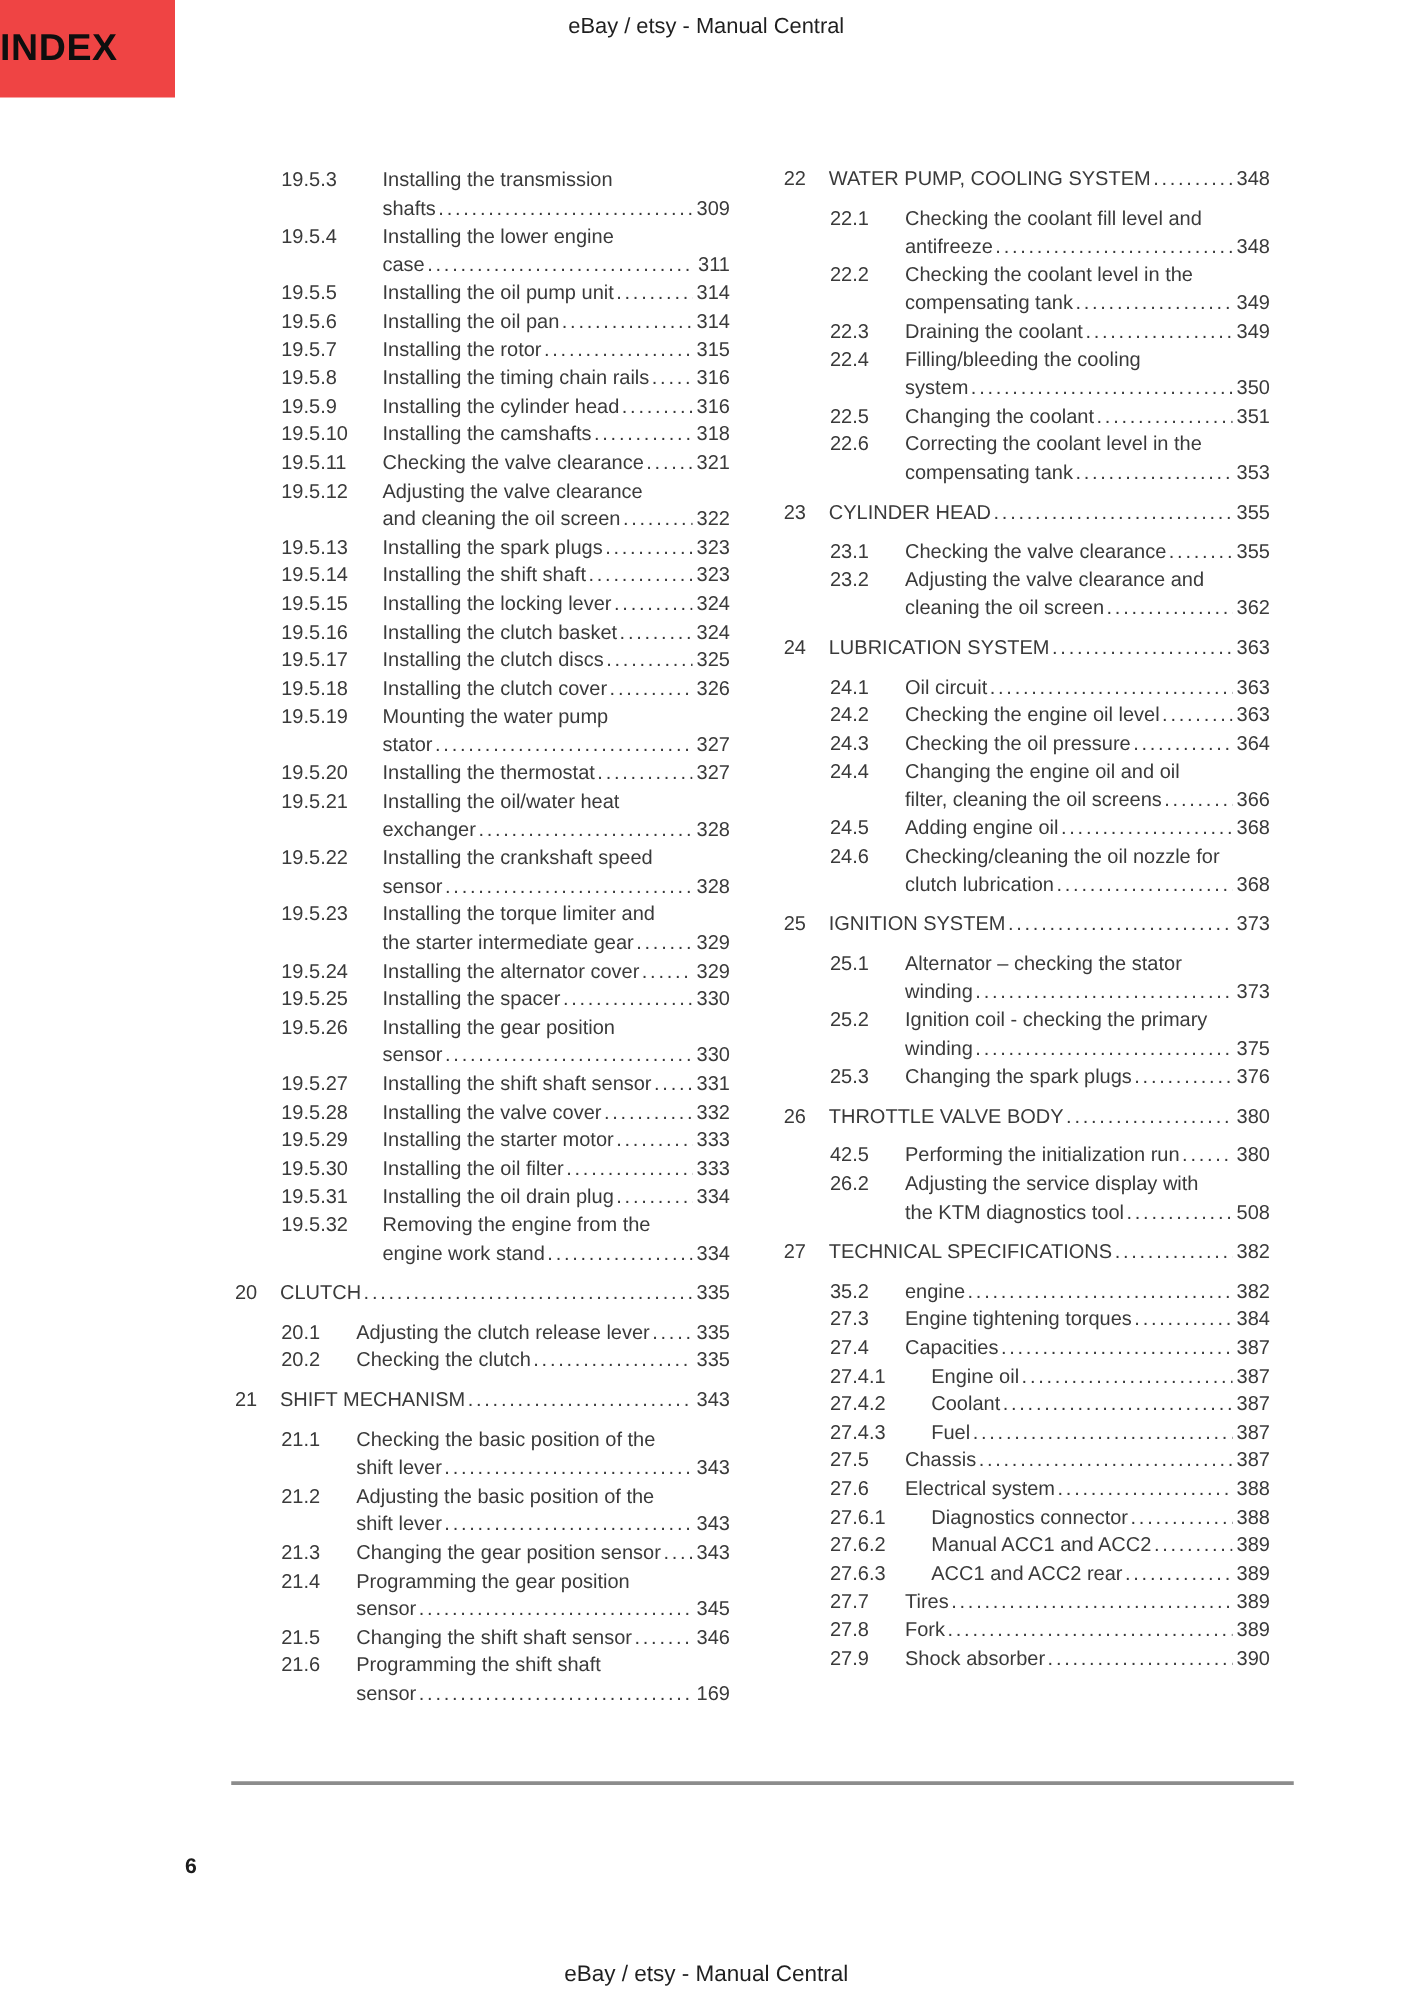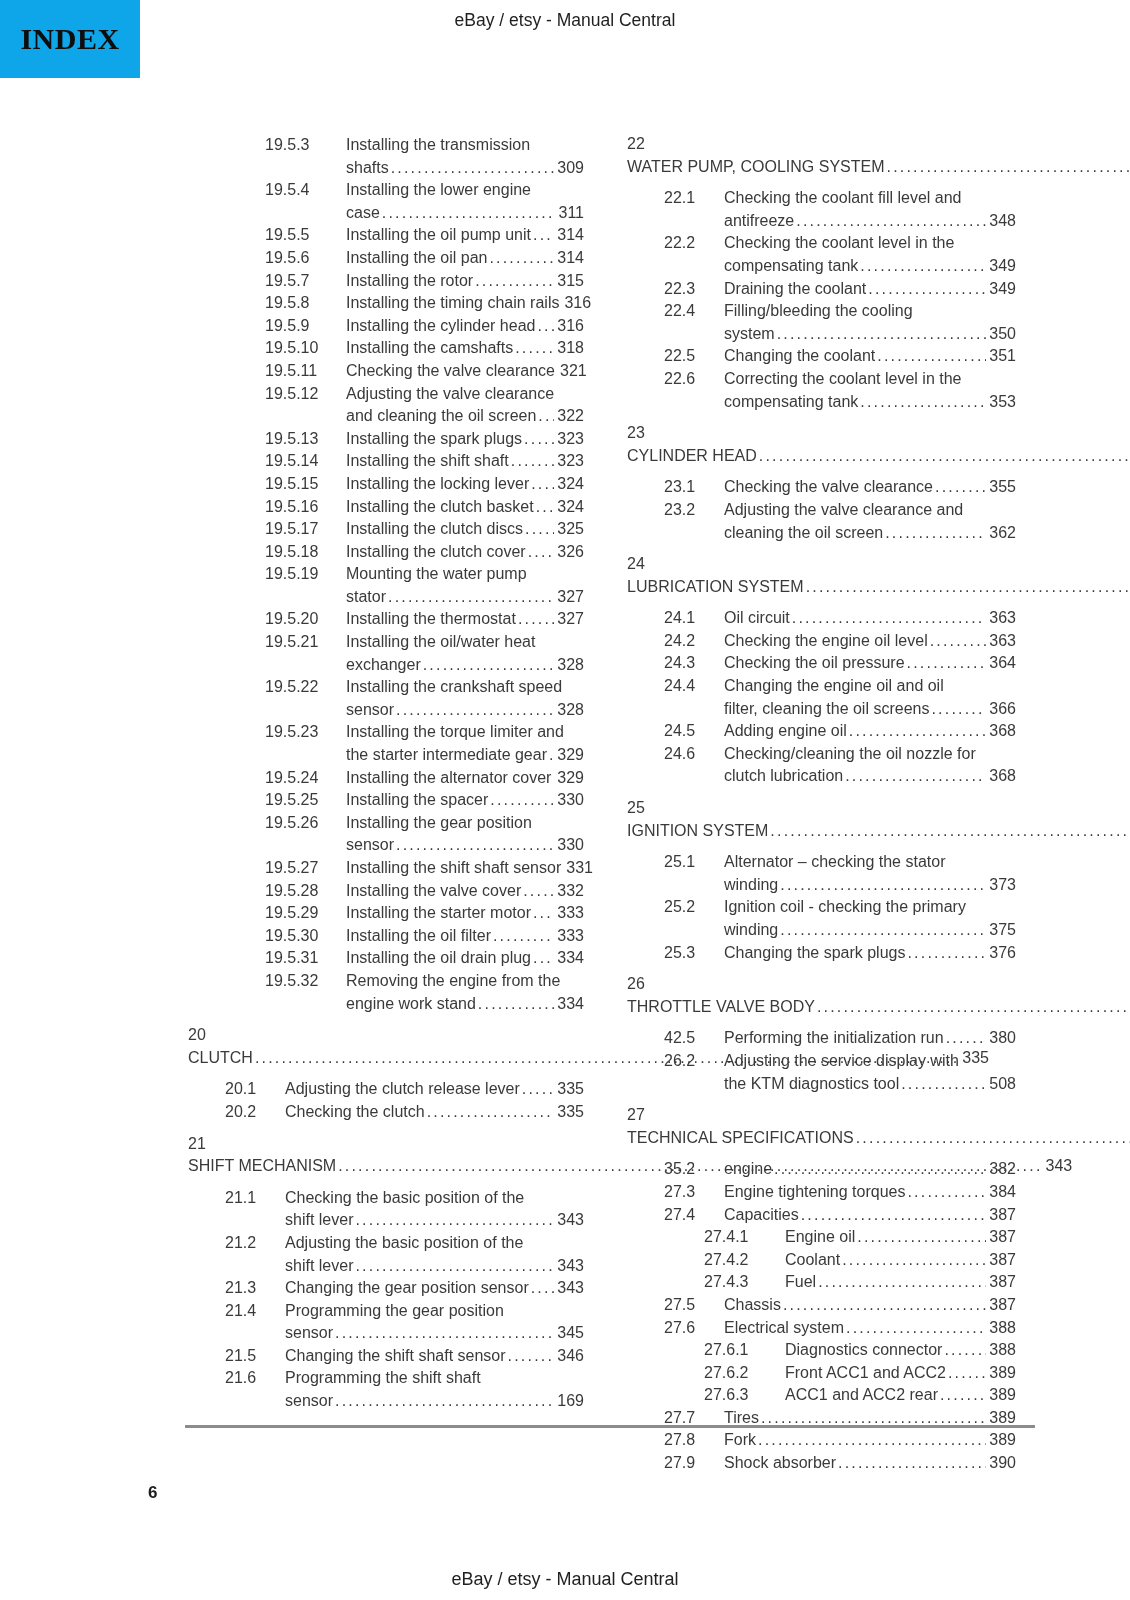--- a/index.html
+++ b/index.html
@@ -14,22 +14,22 @@
     font-size: 16px;
     line-height: 22.6px;
     overflow: hidden;
   }
 
   
   .index-tab {
     position: absolute;
     left: 0; top: 0;
     width: 140px; height: 78px;
-    background: #0ea5e9;
-    display: flex; align-items: center; justify-content: center; font-family: Liberation Serif, serif;
+    background: #ef4444;
+    display: flex; align-items: center; justify-content: flex-start;
   }
   .index-label {
     font-weight: bold;
     font-size: 30px;
     letter-spacing: 0.5px;
     color: #0e0e0e;
   }
 
   
   .header-title {
@@ -60,24 +60,24 @@
     background: #8c8c8c;
   }
 
   
   .toc-col { position: absolute; }
   .col-left  { left: 188px; top: 134px; width: 396px; }
   .col-right { left: 627px; top: 124px; width: 389px; }
 
   .entry { display: flex; align-items: flex-start; }
   .entry .num { flex: none; width: 60px; }
-  .entry.wide-num .num { width: 81px; margin-left: 40px; }
+  .entry.wide-num .num { width: 81px; }
   .entry.chapter .num { width: 36px; }
   .entry.sub, .entry.subsub { padding-left: 37px; }
-  .entry.chapter { margin: 9px 0; flex-direction: column; }
+  .entry.chapter { margin: 9px 0; }
   .entry .body { flex: 1; min-width: 0; }
 
   .lline { display: flex; align-items: baseline; }
   .lline .t { flex: none; white-space: nowrap; }
   .dots {
     flex: 1;
     overflow: hidden;
     white-space: nowrap;
     margin: 0 3px 0 2px;
   }
@@ -862,21 +862,21 @@
             <span class="t">Diagnostics connector</span>
             <span class="dots"></span>
             <span class="pg">388</span>
           </div>
         </div>
       </div>
       <div class="entry subsub wide-num">
         <span class="num">27.6.2</span>
         <div class="body">
           <div class="lline">
-            <span class="t">Front ACC1 and ACC2</span>
+            <span class="t">Manual ACC1 and ACC2</span>
             <span class="dots"></span>
             <span class="pg">389</span>
           </div>
         </div>
       </div>
       <div class="entry subsub wide-num">
         <span class="num">27.6.3</span>
         <div class="body">
           <div class="lline">
             <span class="t">ACC1 and ACC2 rear</span>

